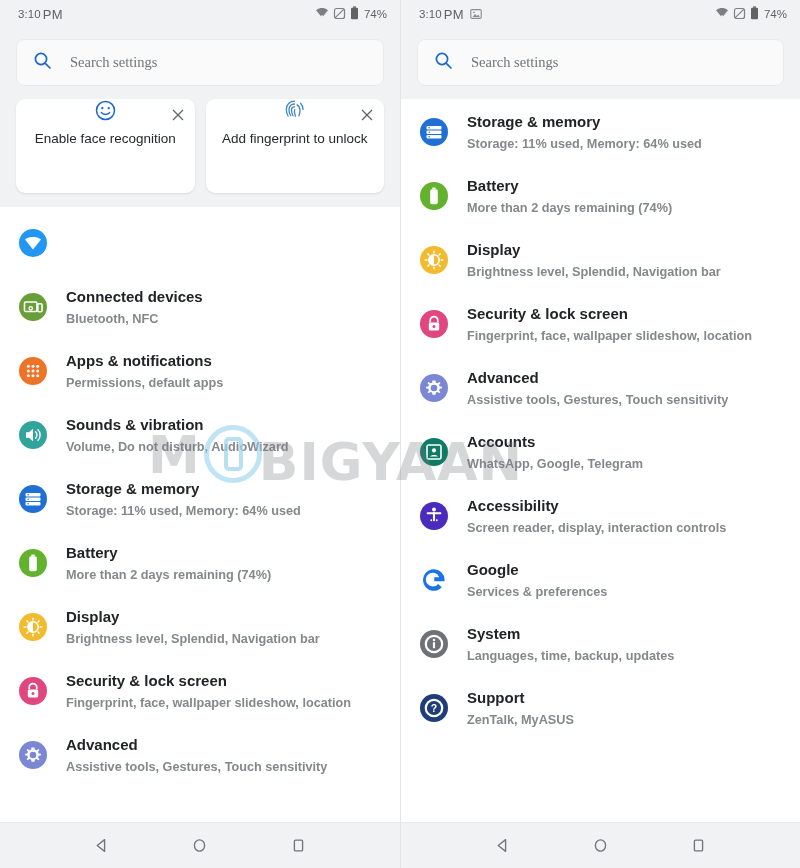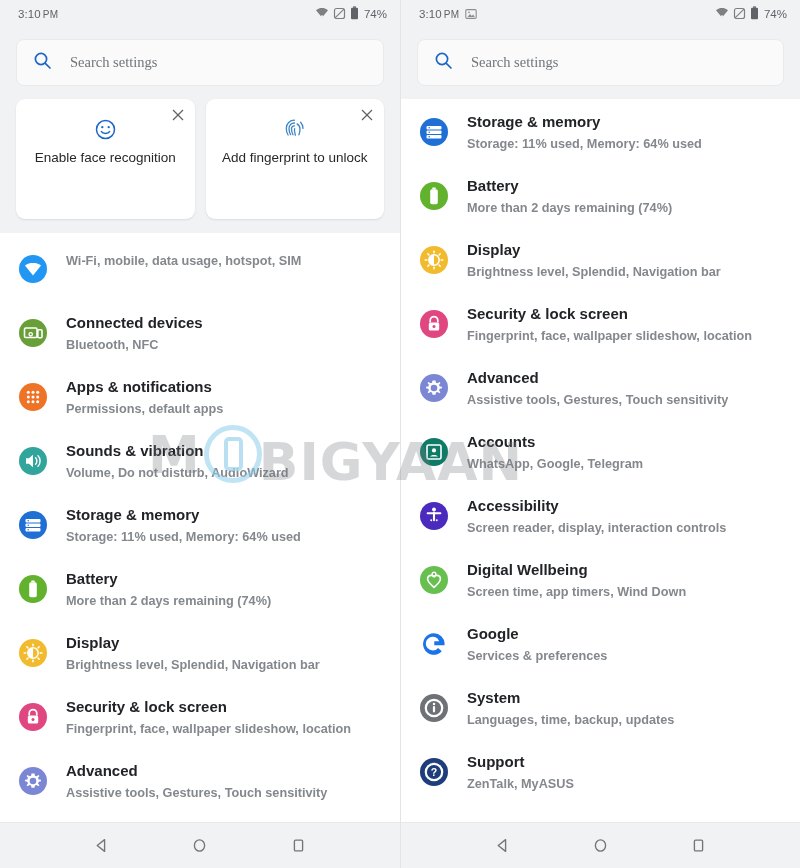--- a/index.html
+++ b/index.html
@@ -21,21 +21,21 @@
   
   .statusbar {
     height: 28px; flex: 0 0 28px;
     background: #f1f2f3;
     display: flex; align-items: center;
     padding: 0 13px 0 18px;
     color: #5f6368;
     font-size: 11.5px;
   }
   .sb-time { letter-spacing: .1px; }
-  .sb-ampm { font-size: 10px; margin-left: 2px; letter-spacing: .3px; }
+  .sb-ampm { font-size: 13px; margin-left: 2px; letter-spacing: .3px; }
   .sb-shot { margin-left: 6px; display: flex; align-items: center; }
   .sb-spacer { flex: 1; }
   .sb-right { display: flex; align-items: center; gap: 4px; }
   .sb-batt { font-size: 11.5px; margin-left: 1px; }
 
   
   .searchwrap {
     background: #f1f2f3;
     padding: 11px 16px 13px 16px;
     flex: 0 0 auto;
@@ -59,25 +59,24 @@
   .cardszone {
     background: #f1f2f3;
     padding: 0 16px 14px 16px;
     flex: 0 0 auto;
   }
   .cards { display: flex; gap: 11px; }
   .promo {
     flex: 1 1 0;
     background: #ffffff;
     border-radius: 9px;
-    height: 120px;
+    height: 94px;
     position: relative;
     display: flex; flex-direction: column;
     align-items: center; justify-content: flex-start;
-    padding-top: 19px;
     box-shadow: 0 1px 2px rgba(60,64,67,.13);
   }
   .promo .xbtn {
     position: absolute; top: 6px; right: 7px;
     width: 20px; height: 20px;
     display: flex; align-items: center; justify-content: center;
     color: #5f6368;
   }
   .promo .picon { height: 22px; display: flex; align-items: center; }
   .promo .ptext {
@@ -256,21 +255,20 @@
     <div class="listzone">
 
       <div class="row">
         <span class="ic">
           <svg width="30" height="30" viewBox="0 0 30 30">
               <circle cx="15" cy="15" r="14" fill="#2196f3"></circle>
               <path d="M7 11.4 C9.4 9.6 12.2 9 15 9 C17.8 9 20.6 9.6 23 11.4 L15 21.5 Z" fill="#ffffff"></path>
             </svg>
         </span>
         <div class="txt">
-          <div class="sub">Wi-Fi, mobile, data usage, hotspot, SIM</div>
         </div>
       </div>
 
       <div class="row">
         <span class="ic">
           <svg width="30" height="30" viewBox="0 0 30 30">
               <circle cx="15" cy="15" r="14" fill="#689f38"></circle>
               <rect x="6.5" y="10" width="12.5" height="9.5" rx="1.3" fill="none" stroke="#ffffff" stroke-width="1.6"></rect>
               <rect x="19.8" y="11.8" width="4.2" height="8" rx="1" fill="none" stroke="#ffffff" stroke-width="1.6"></rect>
               <circle cx="12.7" cy="16.3" r="1.7" fill="none" stroke="#ffffff" stroke-width="1.3"></circle>
@@ -603,33 +601,20 @@
               <rect x="14.05" y="18.2" width="1.9" height="2" rx="0.9" fill="#ffffff"></rect>
               <rect x="16.8" y="18.2" width="1.9" height="2" rx="0.9" fill="#ffffff"></rect>
             </svg>
         </span>
         <div class="txt">
           <div class="title">Accessibility</div>
           <div class="sub">Screen reader, display, interaction controls</div>
         </div>
       </div>
 
-      <div class="row">
-        <span class="ic">
-          <svg width="30" height="30" viewBox="0 0 30 30">
-              <circle cx="15" cy="15" r="14" fill="#67bf4f"></circle>
-              <path d="M15 22.4 C11 19 8.6 16.9 8.6 14.1 C8.6 11.9 10.2 10.4 12.2 10.4 C13.4 10.4 14.4 11 15 11.9 C15.6 11 16.6 10.4 17.8 10.4 C19.8 10.4 21.4 11.9 21.4 14.1 C21.4 16.9 19 19 15 22.4 Z" fill="none" stroke="#ffffff" stroke-width="1.6"></path>
-              <circle cx="15" cy="9.2" r="1.9" fill="none" stroke="#ffffff" stroke-width="1.4"></circle>
-            </svg>
-        </span>
-        <div class="txt">
-          <div class="title">Digital Wellbeing</div>
-          <div class="sub">Screen time, app timers, Wind Down</div>
-        </div>
-      </div>
 
       <div class="row">
         <span class="ic">
           <svg width="30" height="30" viewBox="0 0 30 30">
               <path d="M15 4.2 A10.8 10.8 0 1 0 22.8 22.3 L19.1 18.9 A6.9 6.9 0 1 1 20.2 12.2 L15.3 12.2 L15.3 16.3 L25.4 16.3 A11.3 11.3 0 0 0 25.6 14.4 A10.8 10.8 0 0 0 15 4.2 Z" fill="#1a73e8"></path>
             </svg>
         </span>
         <div class="txt">
           <div class="title">Google</div>
           <div class="sub">Services &amp; preferences</div>

